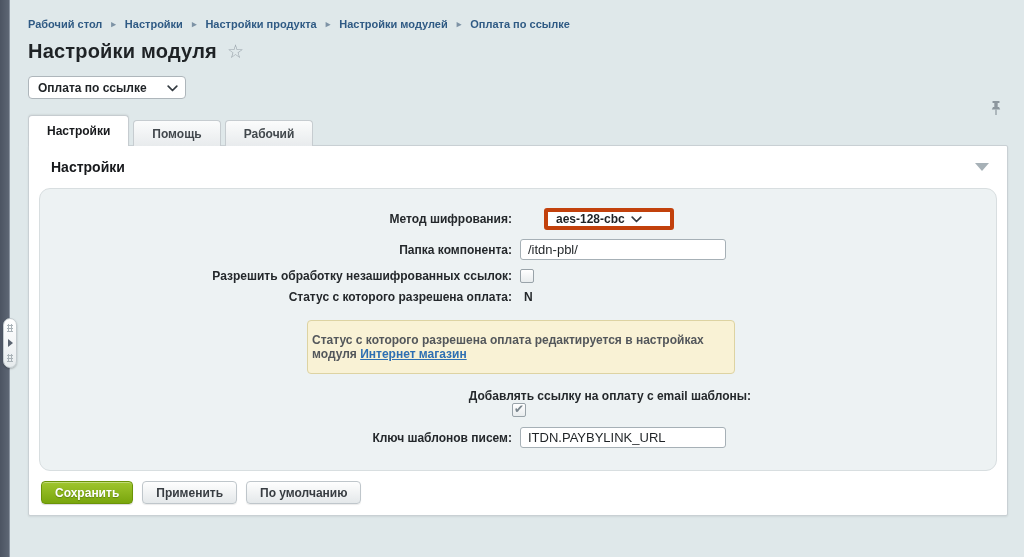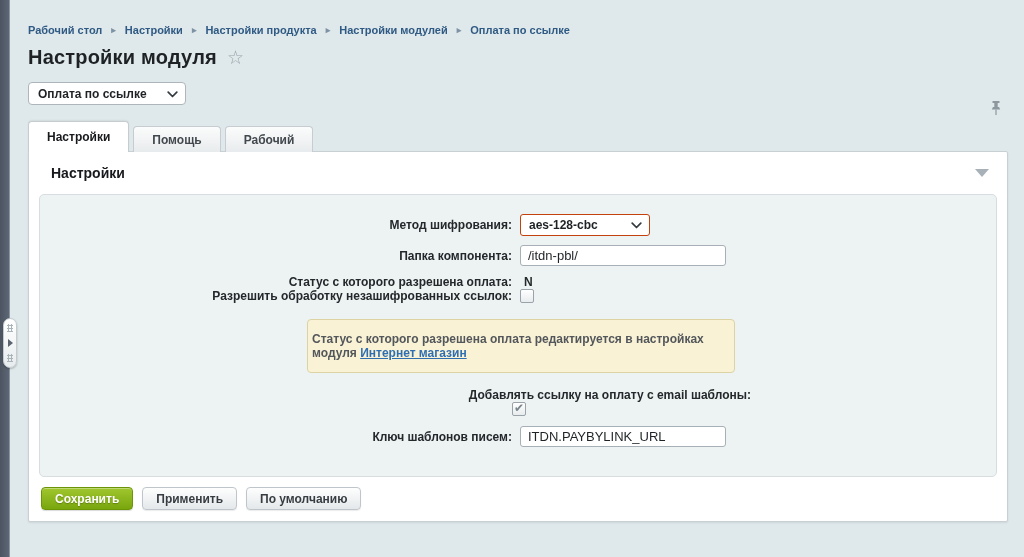--- a/index.html
+++ b/index.html
@@ -23,21 +23,21 @@
     box-shadow:0 1px 2px rgba(0,0,0,.25);
     display:flex; flex-direction:column; align-items:center; justify-content:space-between;
     padding:5px 0; cursor:pointer;
   }
   .dots { width:6px; height:8px;
     background-image:radial-gradient(#aab3b8 1px, transparent 1.01px);
     background-size:3px 3px; }
   .handle-arrow { width:0; height:0; border-top:4px solid transparent;
     border-bottom:4px solid transparent; border-left:5px solid #5b6possible470; border-left:5px solid #5b6470; }
 
-  .content { position:absolute; left:28px; top:16px; width:936px; }
+  .content { position:absolute; left:28px; top:10px; width:936px; }
 
   
   .breadcrumb { padding-top:8px; font-size:11px; font-weight:bold; color:#2f5a84; display:flex; align-items:center; }
   .crumb { cursor:pointer; }
   .crumb-sep { color:#7d92a5; font-size:9px; margin:0 9px; }
 
   
   .page-title-row { margin-top:10px; display:flex; align-items:center; }
   .page-title { font-size:20px; font-weight:bold; color:#1e2225; letter-spacing:.2px; }
   .fav-star { font-size:19px; color:#9aa4ab; margin-left:10px; cursor:pointer; line-height:1; }
@@ -75,35 +75,35 @@
     box-shadow:0 1px 2px rgba(0,0,0,.08);
     z-index:1;
   }
   .panel-header { height:42px; display:flex; align-items:center; padding:0 18px 0 22px; }
   .panel-title { font-size:14px; font-weight:bold; color:#17191c; flex:1; }
   .collapse-arrow { width:0; height:0; border-left:7px solid transparent; border-right:7px solid transparent;
     border-top:8px solid #a7b1b7; cursor:pointer; }
 
   .form-area {
     margin:0 10px; height:283px;
-    background:#edf2f3; border:1px solid #d8dee0; border-radius:5px;
+    background:#edf2f3; border:1px solid #d8dee0; border-radius:11px;
     padding-top:19px; overflow:hidden;
   }
   .row { display:flex; align-items:center; margin-bottom:9px; }
   .row-label { width:478px; text-align:right; padding-right:6px;
     font-size:12px; font-weight:bold; color:#24282b; }
   .ctrl { margin-left:2px; }
 
   .sel-wrap { position:relative; width:130px; height:22px; }
   select.form-select {
     -webkit-appearance:none; appearance:none;
     width:100%; height:100%;
-    background:#ffffff; border:1px solid #c2410c; border-radius:3px;
+    background:#ffffff; border:4px solid #c2410c; border-radius:3px;
     font-family:"Liberation Sans",sans-serif; font-size:12px; font-weight:bold; color:#1e2225;
-    padding:0 20px 0 8px; cursor:pointer;
+    padding:0 20px 0 8px; cursor:pointer;margin-left:24px;
   }
   input.text-input, .fake-input {
     width:206px; height:21px;
     background:#ffffff; border:1px solid #a6b0b6; border-radius:3px;
     font-family:"Liberation Sans",sans-serif; font-size:13px; color:#1f2326;
     padding:0 7px;
   }
   .fake-input { display:flex; align-items:center; }
   .blur-block { width:56px; height:11px; margin:0 4px; border-radius:2px;
     background:repeating-linear-gradient(90deg,#c9ced2 0 3px,#eceeef 3px 7px);
@@ -222,28 +222,28 @@
             </svg>
         </div>
       </div>
 
 
       <div class="row">
         <div class="row-label">Папка компонента:</div>
         <input type="text" class="ctrl text-input" value="/itdn-pbl/" style="">
       </div>
 
+      <div class="row" style="margin-bottom:7px;">
+        <div class="row-label">Разрешить обработку незашифрованных ссылок:</div>
+        <input type="checkbox" class="ctrl" style="">
+      </div>
+
       <div class="row" style="margin-bottom:0;">
         <div class="row-label">Статус с которого разрешена оплата:</div>
         <span class="status-value">N</span>
-      </div>
-
-      <div class="row" style="margin-bottom:7px;">
-        <div class="row-label">Разрешить обработку незашифрованных ссылок:</div>
-        <input type="checkbox" class="ctrl" style="">
       </div>
 
       <div class="notice">
         <span>Статус с которого разрешена оплата редактируется в настройках модуля </span><a>Интернет магазин</a>
       </div>
 
       <div class="row" style="margin-bottom:10px;flex-direction:column;">
         <div class="row-label">Добавлять ссылку на оплату с email шаблоны:</div>
         <input type="checkbox" class="ctrl" checked="" style="">
       </div>

